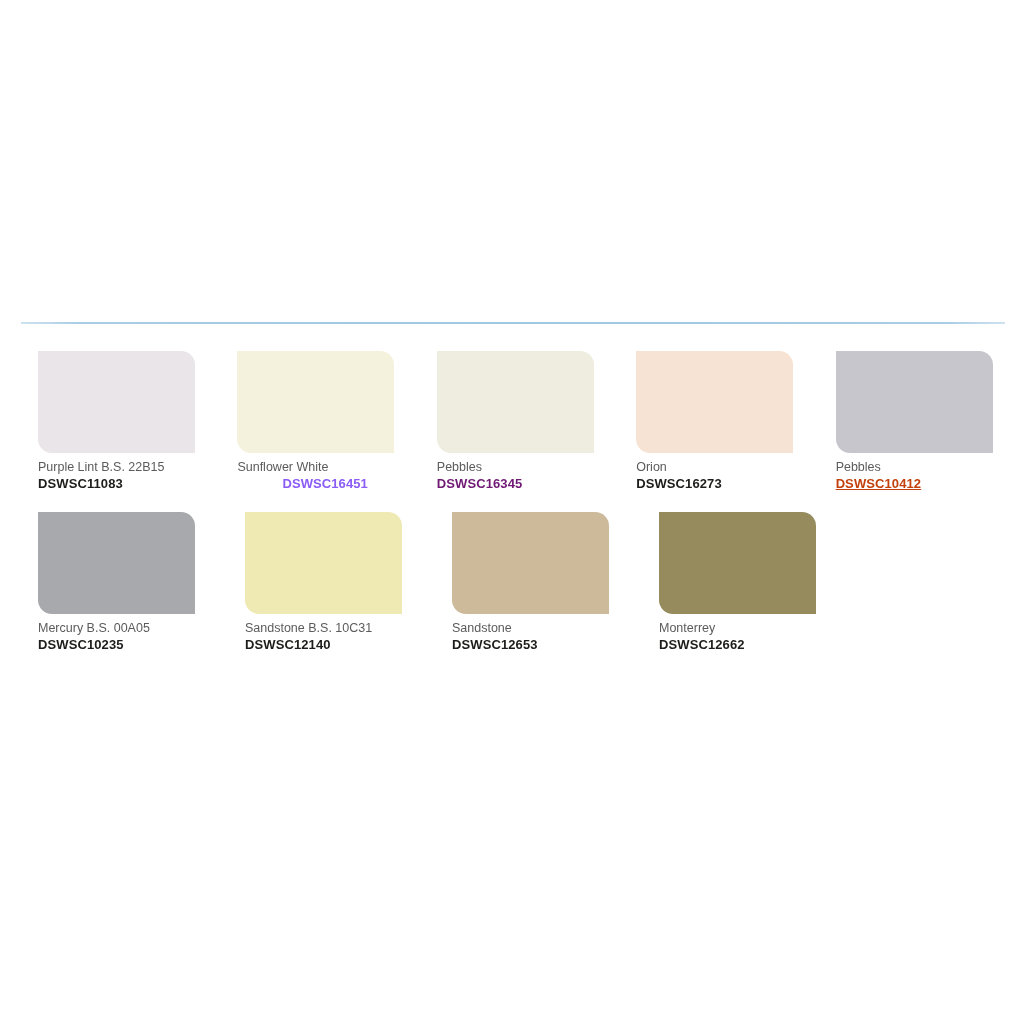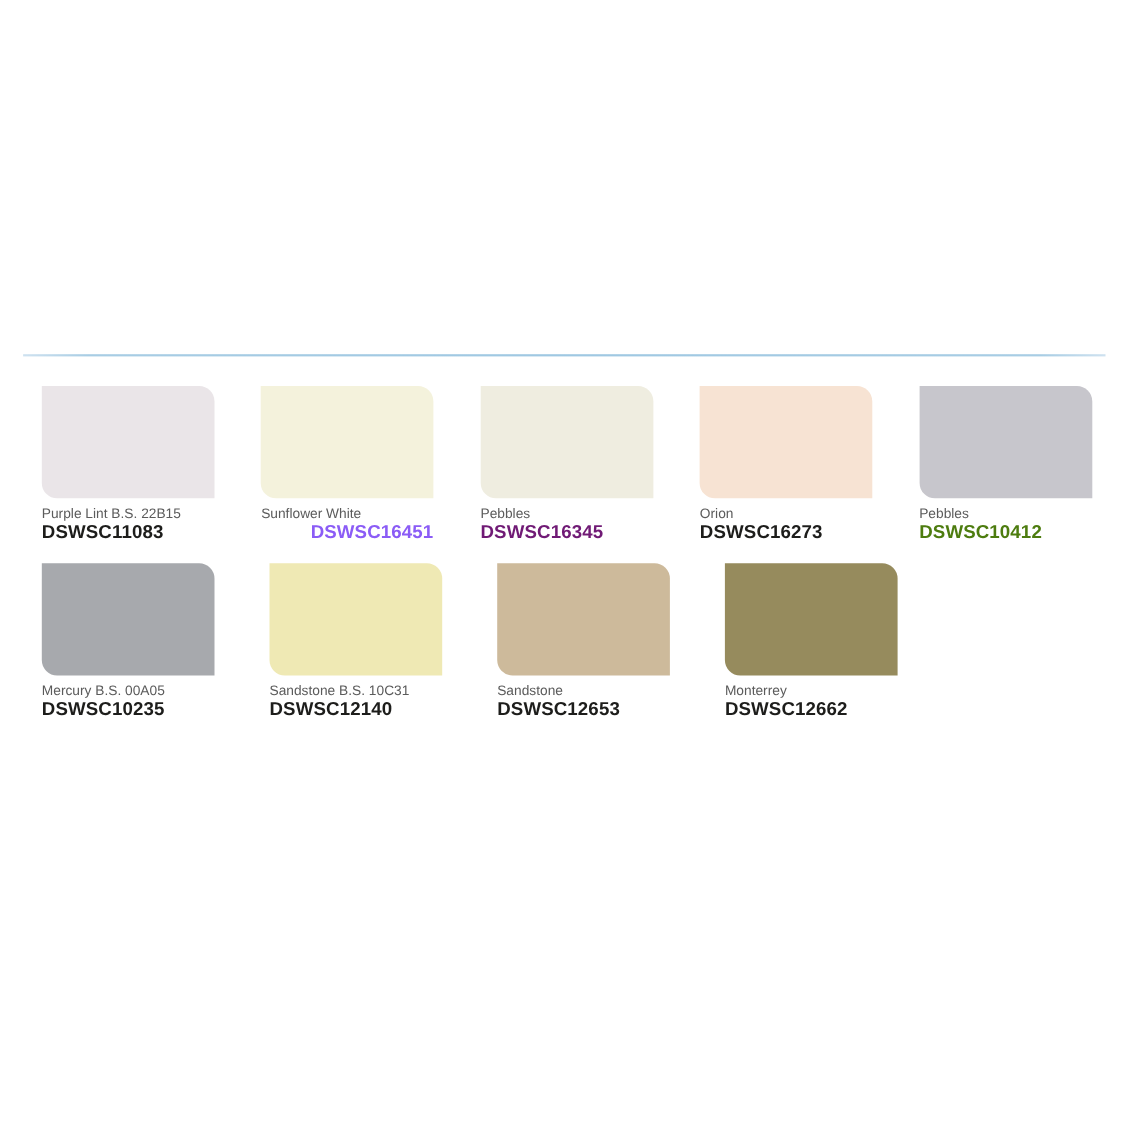--- a/index.html
+++ b/index.html
@@ -60,21 +60,21 @@
   .chip-name {
     margin-top: 7px;
     font-size: 12.5px;
     line-height: 14px;
     color: #5b5b5b;
     white-space: pre;
   }
 
   .chip-code {
     margin-top: 2px;
-    font-size: 17px;
+    font-size: 13px;
     line-height: 15px;
     font-weight: bold;
     color: #1d1d1b;
     letter-spacing: 0.1px;
     white-space: pre;
   }
 </style>
 </head>
 <body style="background: rgb(255, 255, 255);">
 
@@ -101,21 +101,21 @@
         <div class="chip-code" style="color: #701a75;">DSWSC16345</div>
       </div>
       <div class="cell">
         <div class="chip" style="background: rgb(247, 227, 211);"></div>
         <div class="chip-name" style="color: rgb(91, 91, 91);">Orion</div>
         <div class="chip-code" style="color: rgb(29, 29, 27);">DSWSC16273</div>
       </div>
       <div class="cell">
         <div class="chip" style="background: rgb(199, 198, 204);"></div>
         <div class="chip-name" style="color: rgb(91, 91, 91);">Pebbles</div>
-        <div class="chip-code" style="color: #4d7c0f;">DSWSC10412</div>
+        <div class="chip-code" style="color: #c2410c; text-decoration: underline;">DSWSC10412</div>
       </div>
     </div>
 
     <div class="row">
       <div class="cell">
         <div class="chip" style="background: rgb(167, 169, 173);"></div>
         <div class="chip-name" style="color: rgb(91, 91, 91);">Mercury B.S. 00A05</div>
         <div class="chip-code" style="color: rgb(29, 29, 27);">DSWSC10235</div>
       </div>
       <div class="cell">

